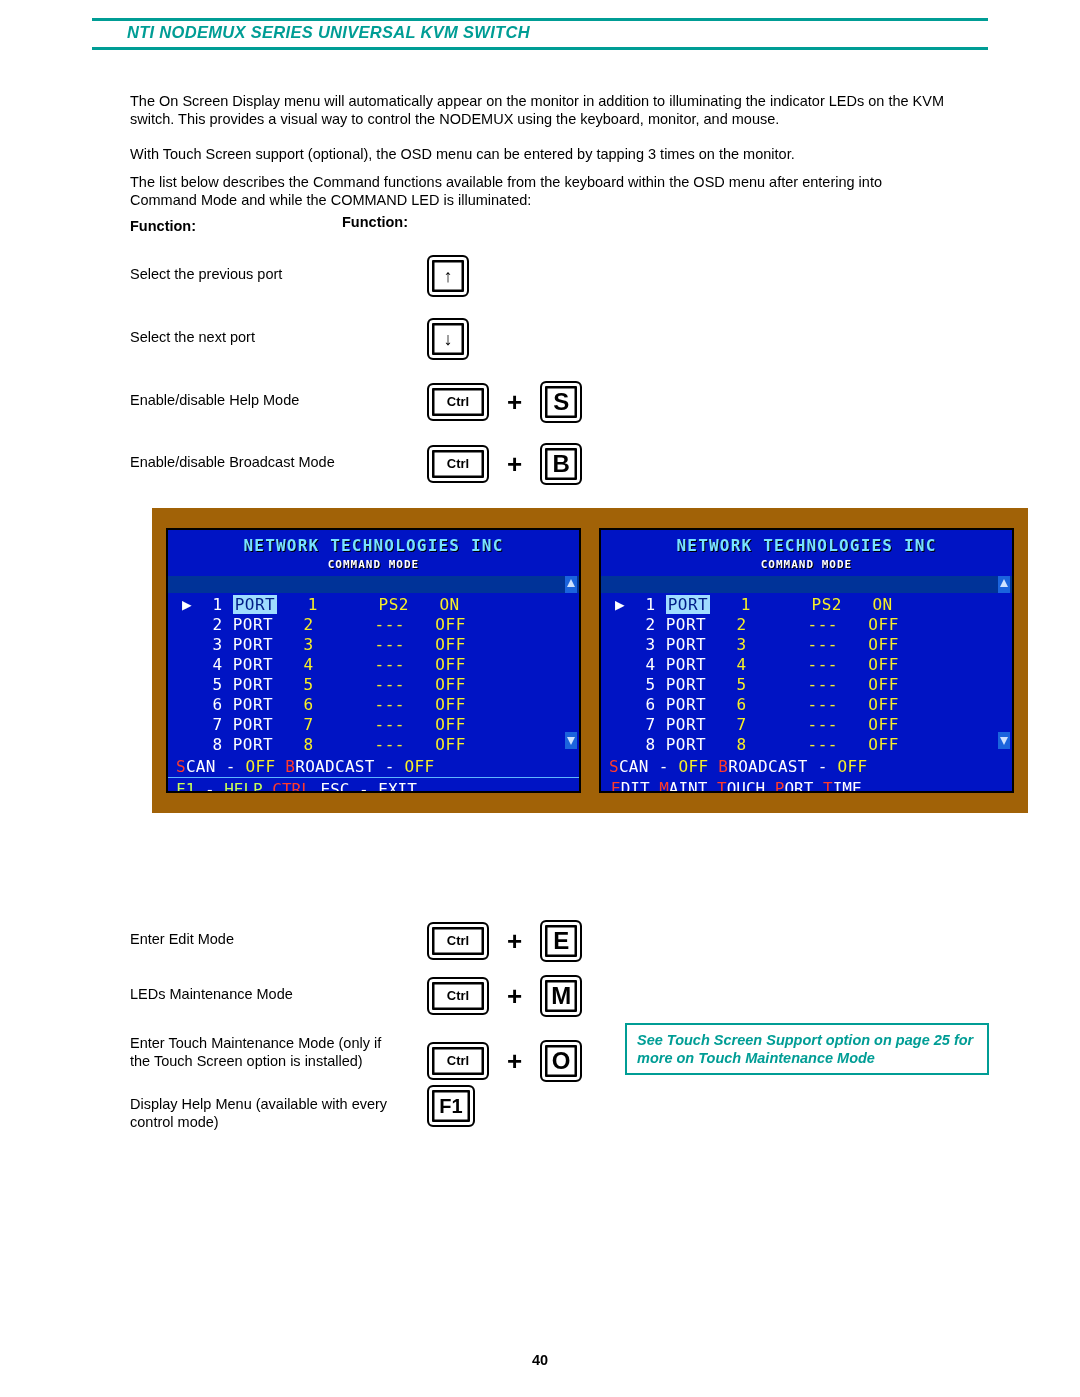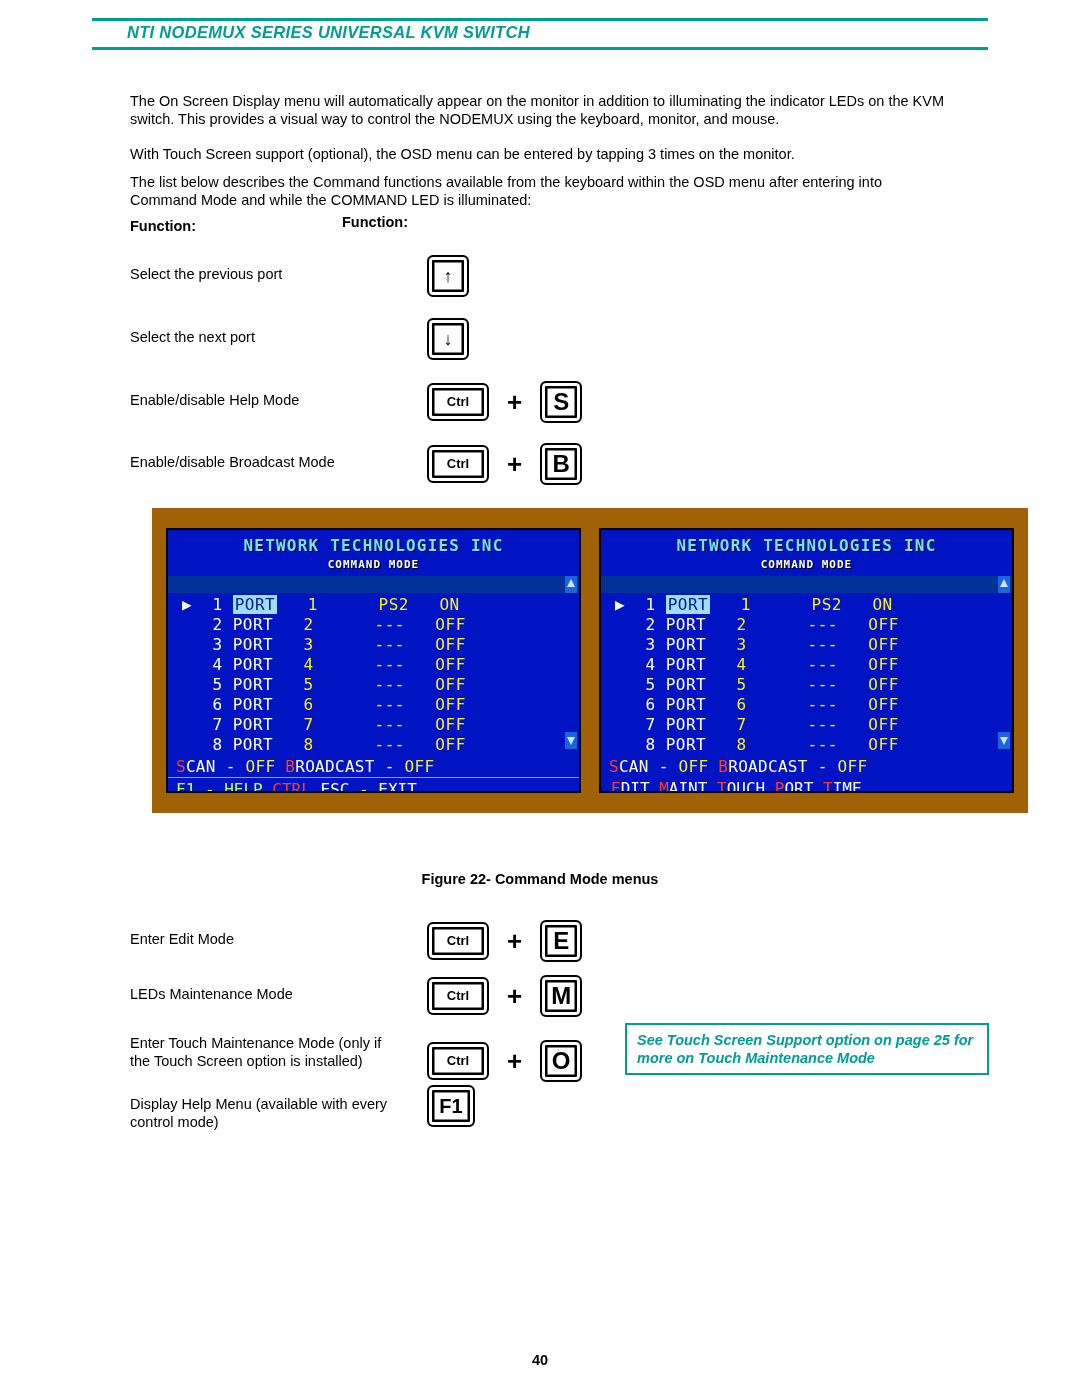--- a/index.html
+++ b/index.html
@@ -154,21 +154,20 @@
       <div class="menus">
         <span class="r">E</span><span class="w">DIT</span><span>  </span><span class="r">M</span><span class="w">AINT</span><span>  </span><span class="r">T</span><span class="w">OUCH</span><span>  </span><span class="r">P</span><span class="w">ORT</span><span>  </span><span class="r">T</span><span class="w">IME</span>
       </div>
       <div class="divider"></div>
       <div class="footer">
         <span class="g">F1</span><span class="w"> - </span><span class="g">HELP</span><span class="w">   </span><span class="r">CTRL</span><span class="w">     </span><span class="w">ESC</span><span class="w"> - </span><span class="w">EXIT</span>
       </div>
     </div>
   </div>
 
-  <div class="fig-caption">Figure 22- Command Mode menus</div>
 
   <div class="lower">
     <div class="func-row" style="top:0">
       <div class="func-label">Enter Edit Mode</div>
       <div class="key-cell">
         <span class="keycap ctrl">Ctrl</span>
         <span class="plus">+</span>
         <span class="keycap letter">E</span>
       </div>
     </div>

